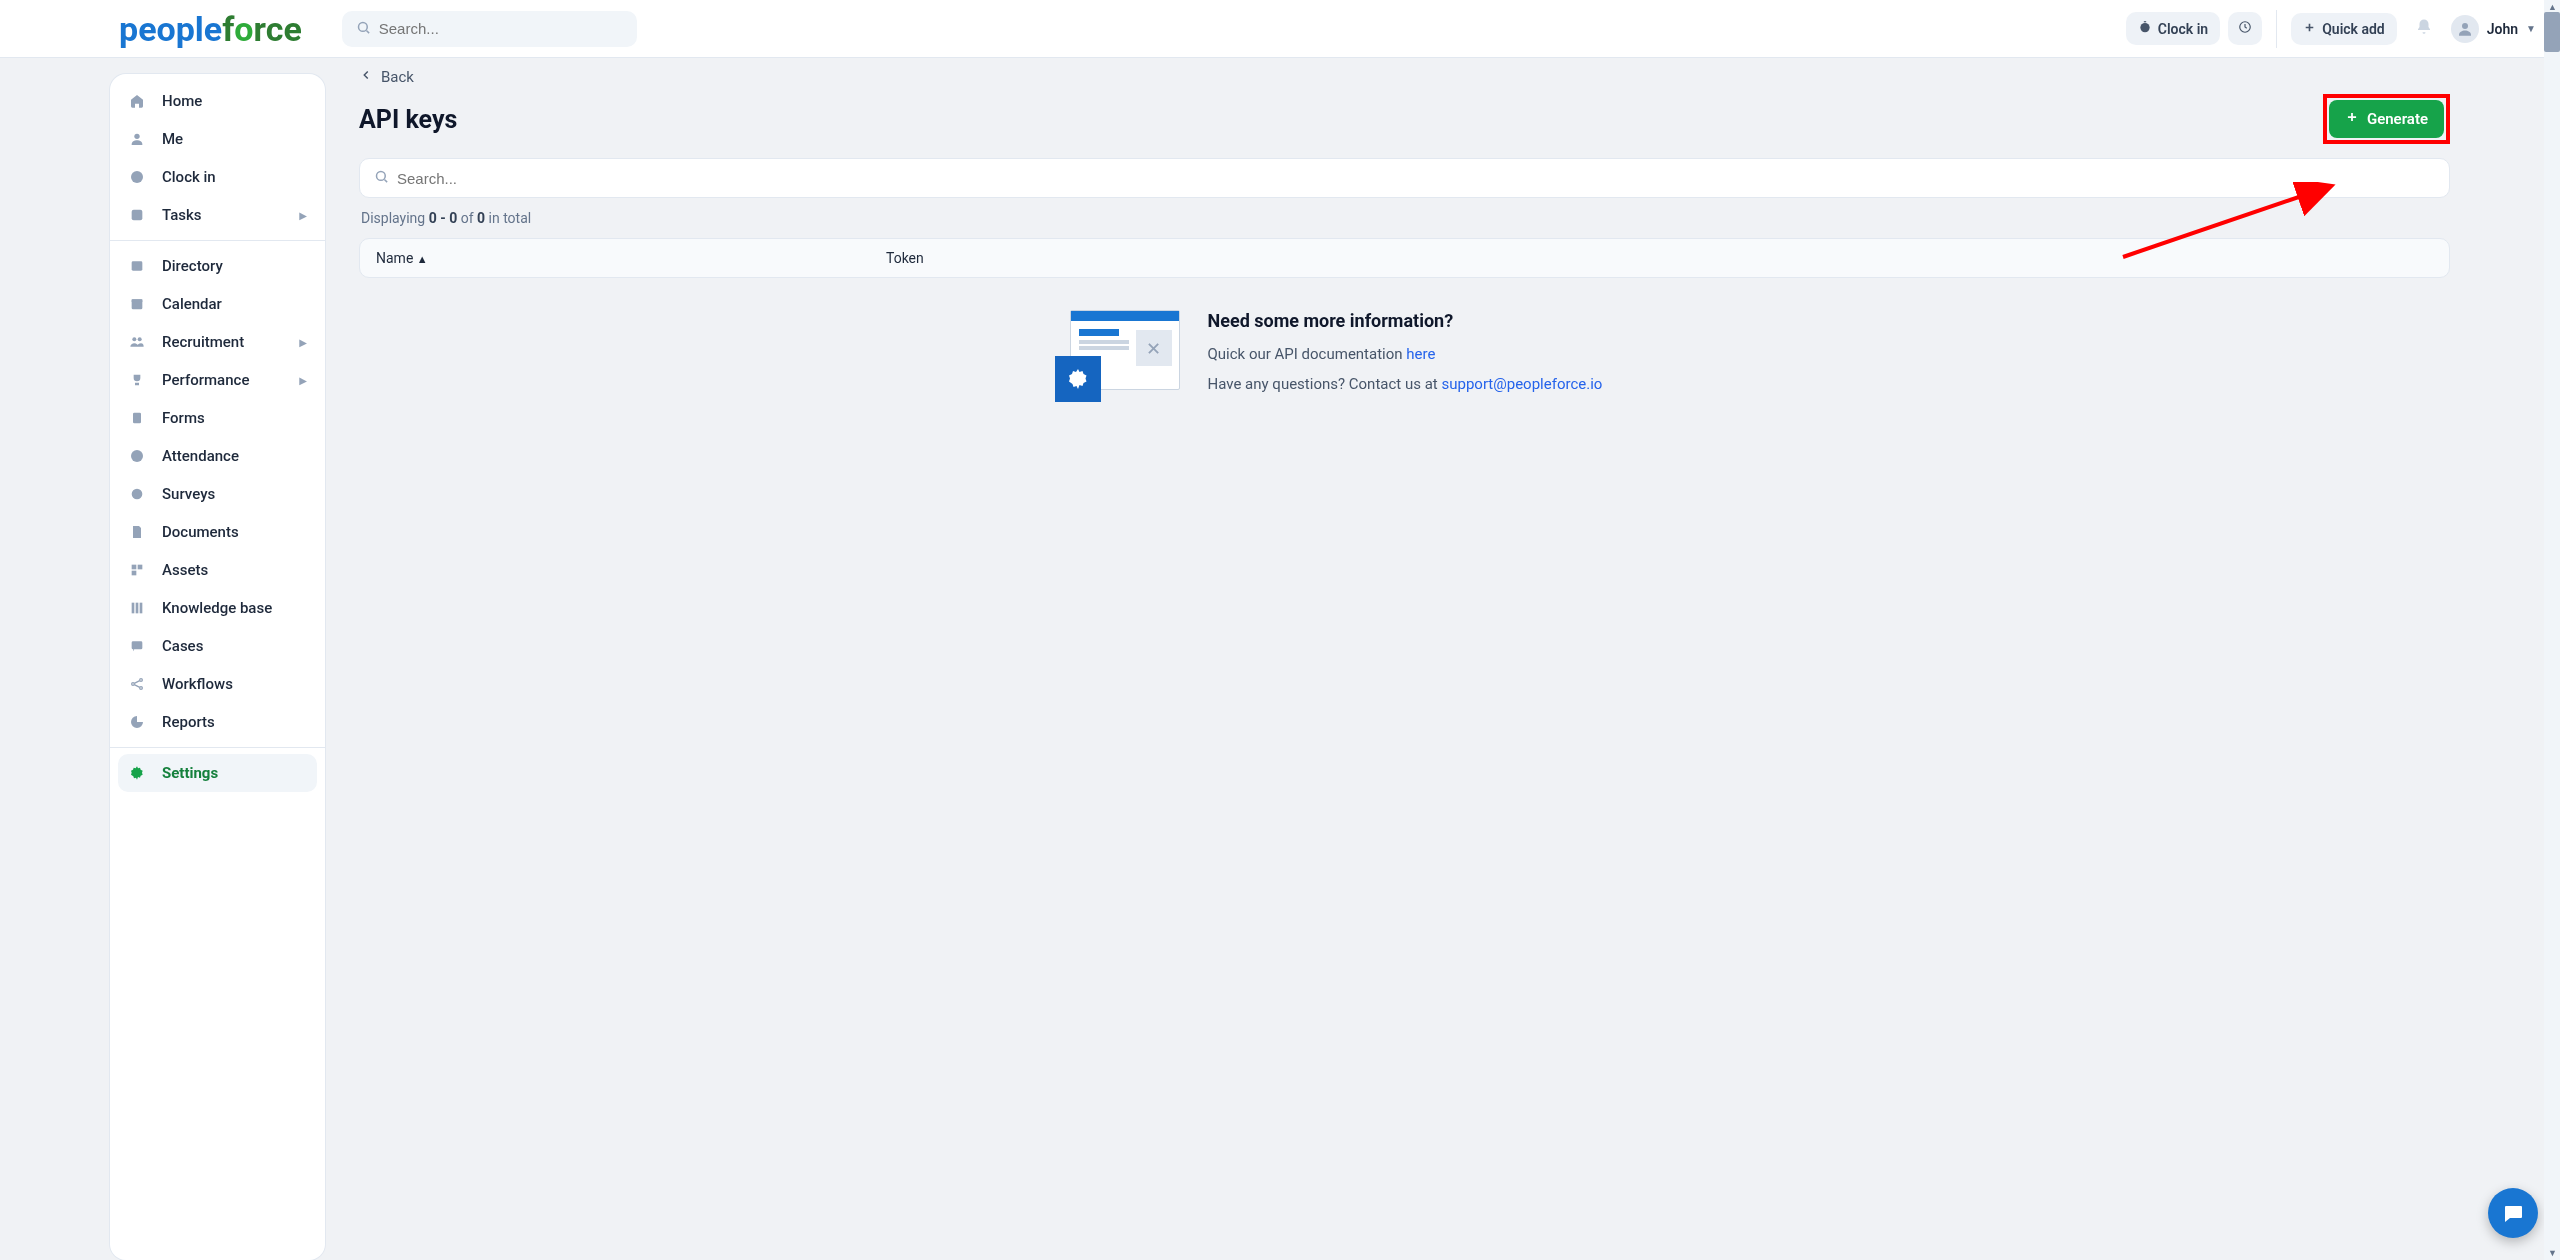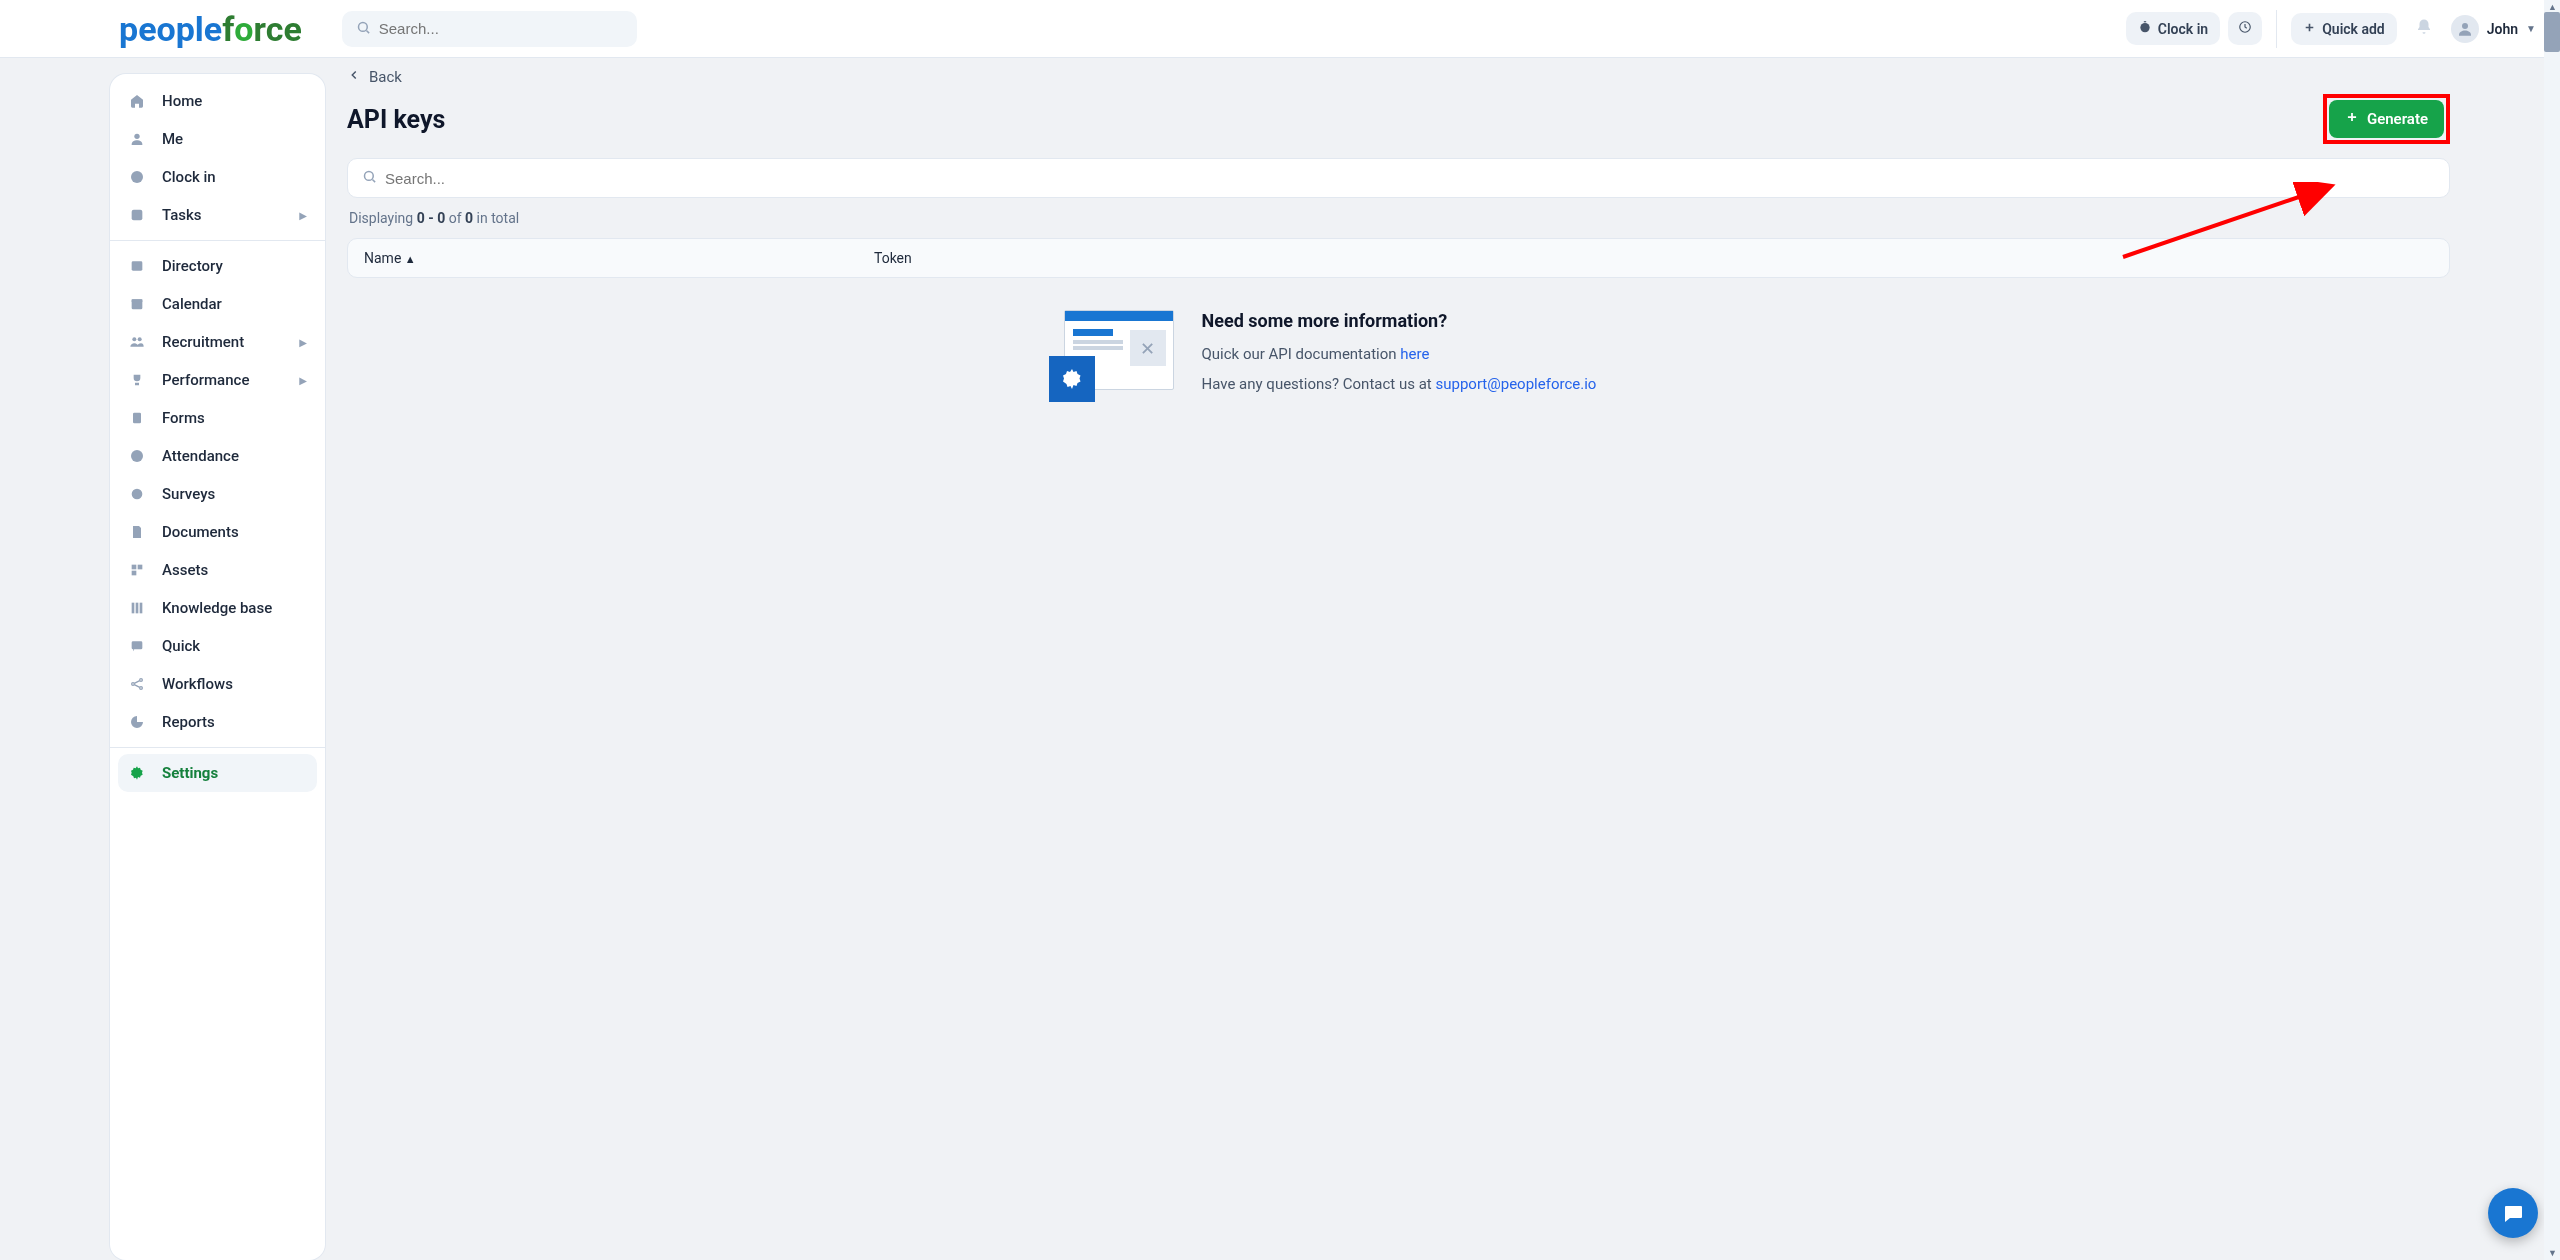--- a/index.html
+++ b/index.html
@@ -15,21 +15,21 @@
 .topspacer { flex: 1; }
 .topbtn { display: inline-flex; align-items: center; gap: 6px; background: #eef2f7; border-radius: 10px; padding: 8px 12px; font-size: 14px; font-weight: 600; color: #334155; cursor: pointer; }
 .topbtn.iconbtn { padding: 8px 10px; }
 .topgroup { display: flex; align-items: center; gap: 8px; }
 .topdivider { width: 1px; height: 38px; background: #e2e8f0; margin: 0 14px; }
 .bell { color: #94a3b8; }
 .avatar { width: 28px; height: 28px; border-radius: 50%; background: #e2e8f0; display: flex; align-items: center; justify-content: center; color: #94a3b8; }
 .user { display: flex; align-items: center; gap: 8px; font-weight: 600; color: #1e293b; cursor: pointer; }
 
 .main { display: flex; height: calc(100vh - 58px); }
-.sidebar { width: 215px; background: #fff; border-radius: 16px; margin: 16px 4px 0 110px; box-shadow: 0 0 0 1px #e2e8f0; overflow-y: auto; padding: 8px 0; }
+.sidebar { width: 215px; background: #fff; border-radius: 16px; margin: 16px 16px 0 110px; box-shadow: 0 0 0 1px #e2e8f0; overflow-y: auto; padding: 8px 0; }
 .navitem { display: flex; align-items: center; gap: 16px; padding: 10px 18px; color: #1e293b; cursor: pointer; font-size: 15px; font-weight: 500; }
 .navitem .navicon { width: 18px; color: #94a3b8; display: flex; justify-content: center; }
 .navitem .chev { margin-left: auto; color: #94a3b8; font-size: 10px; }
 .navsep { height: 1px; background: #e2e8f0; margin: 6px 0; }
 .navitem.active { background: #f1f5f9; border-radius: 10px; margin: 0 8px; padding: 10px 10px; color: #15803d; }
 .navitem.active .navicon { color: #16a34a; }
 .navitem.active span[data-name="nav-label"] { font-weight: 700; }
 
 .content { flex: 1; padding: 10px 110px 18px 18px; overflow: auto; position: relative; }
 .back { display: inline-flex; align-items: center; gap: 8px; color: #475569; cursor: pointer; margin-bottom: 8px; font-size: 15px; }
@@ -259,21 +259,21 @@
         </span>
       <span data-name="nav-label">Knowledge base</span>
     </div>
     <div class="navitem" data-name="nav-cases">
       <span class="navicon" data-name="message-icon">
           <svg width="16" height="16" viewBox="0 0 24 24" fill="#94a3b8">
             <rect x="4" y="5" width="16" height="12" rx="2"></rect>
             <path d="M8 17l-2 3v-3"></path>
           </svg>
         </span>
-      <span data-name="nav-label">Quick</span>
+      <span data-name="nav-label">Cases</span>
     </div>
     <div class="navitem" data-name="nav-workflows">
       <span class="navicon" data-name="share-icon">
           <svg width="16" height="16" viewBox="0 0 24 24" fill="none" stroke="#94a3b8" stroke-width="2">
             <circle cx="6" cy="12" r="2"></circle>
             <circle cx="18" cy="6" r="2"></circle>
             <circle cx="18" cy="18" r="2"></circle>
             <path d="M8 11l8-4M8 13l8 4"></path>
           </svg>
         </span>

